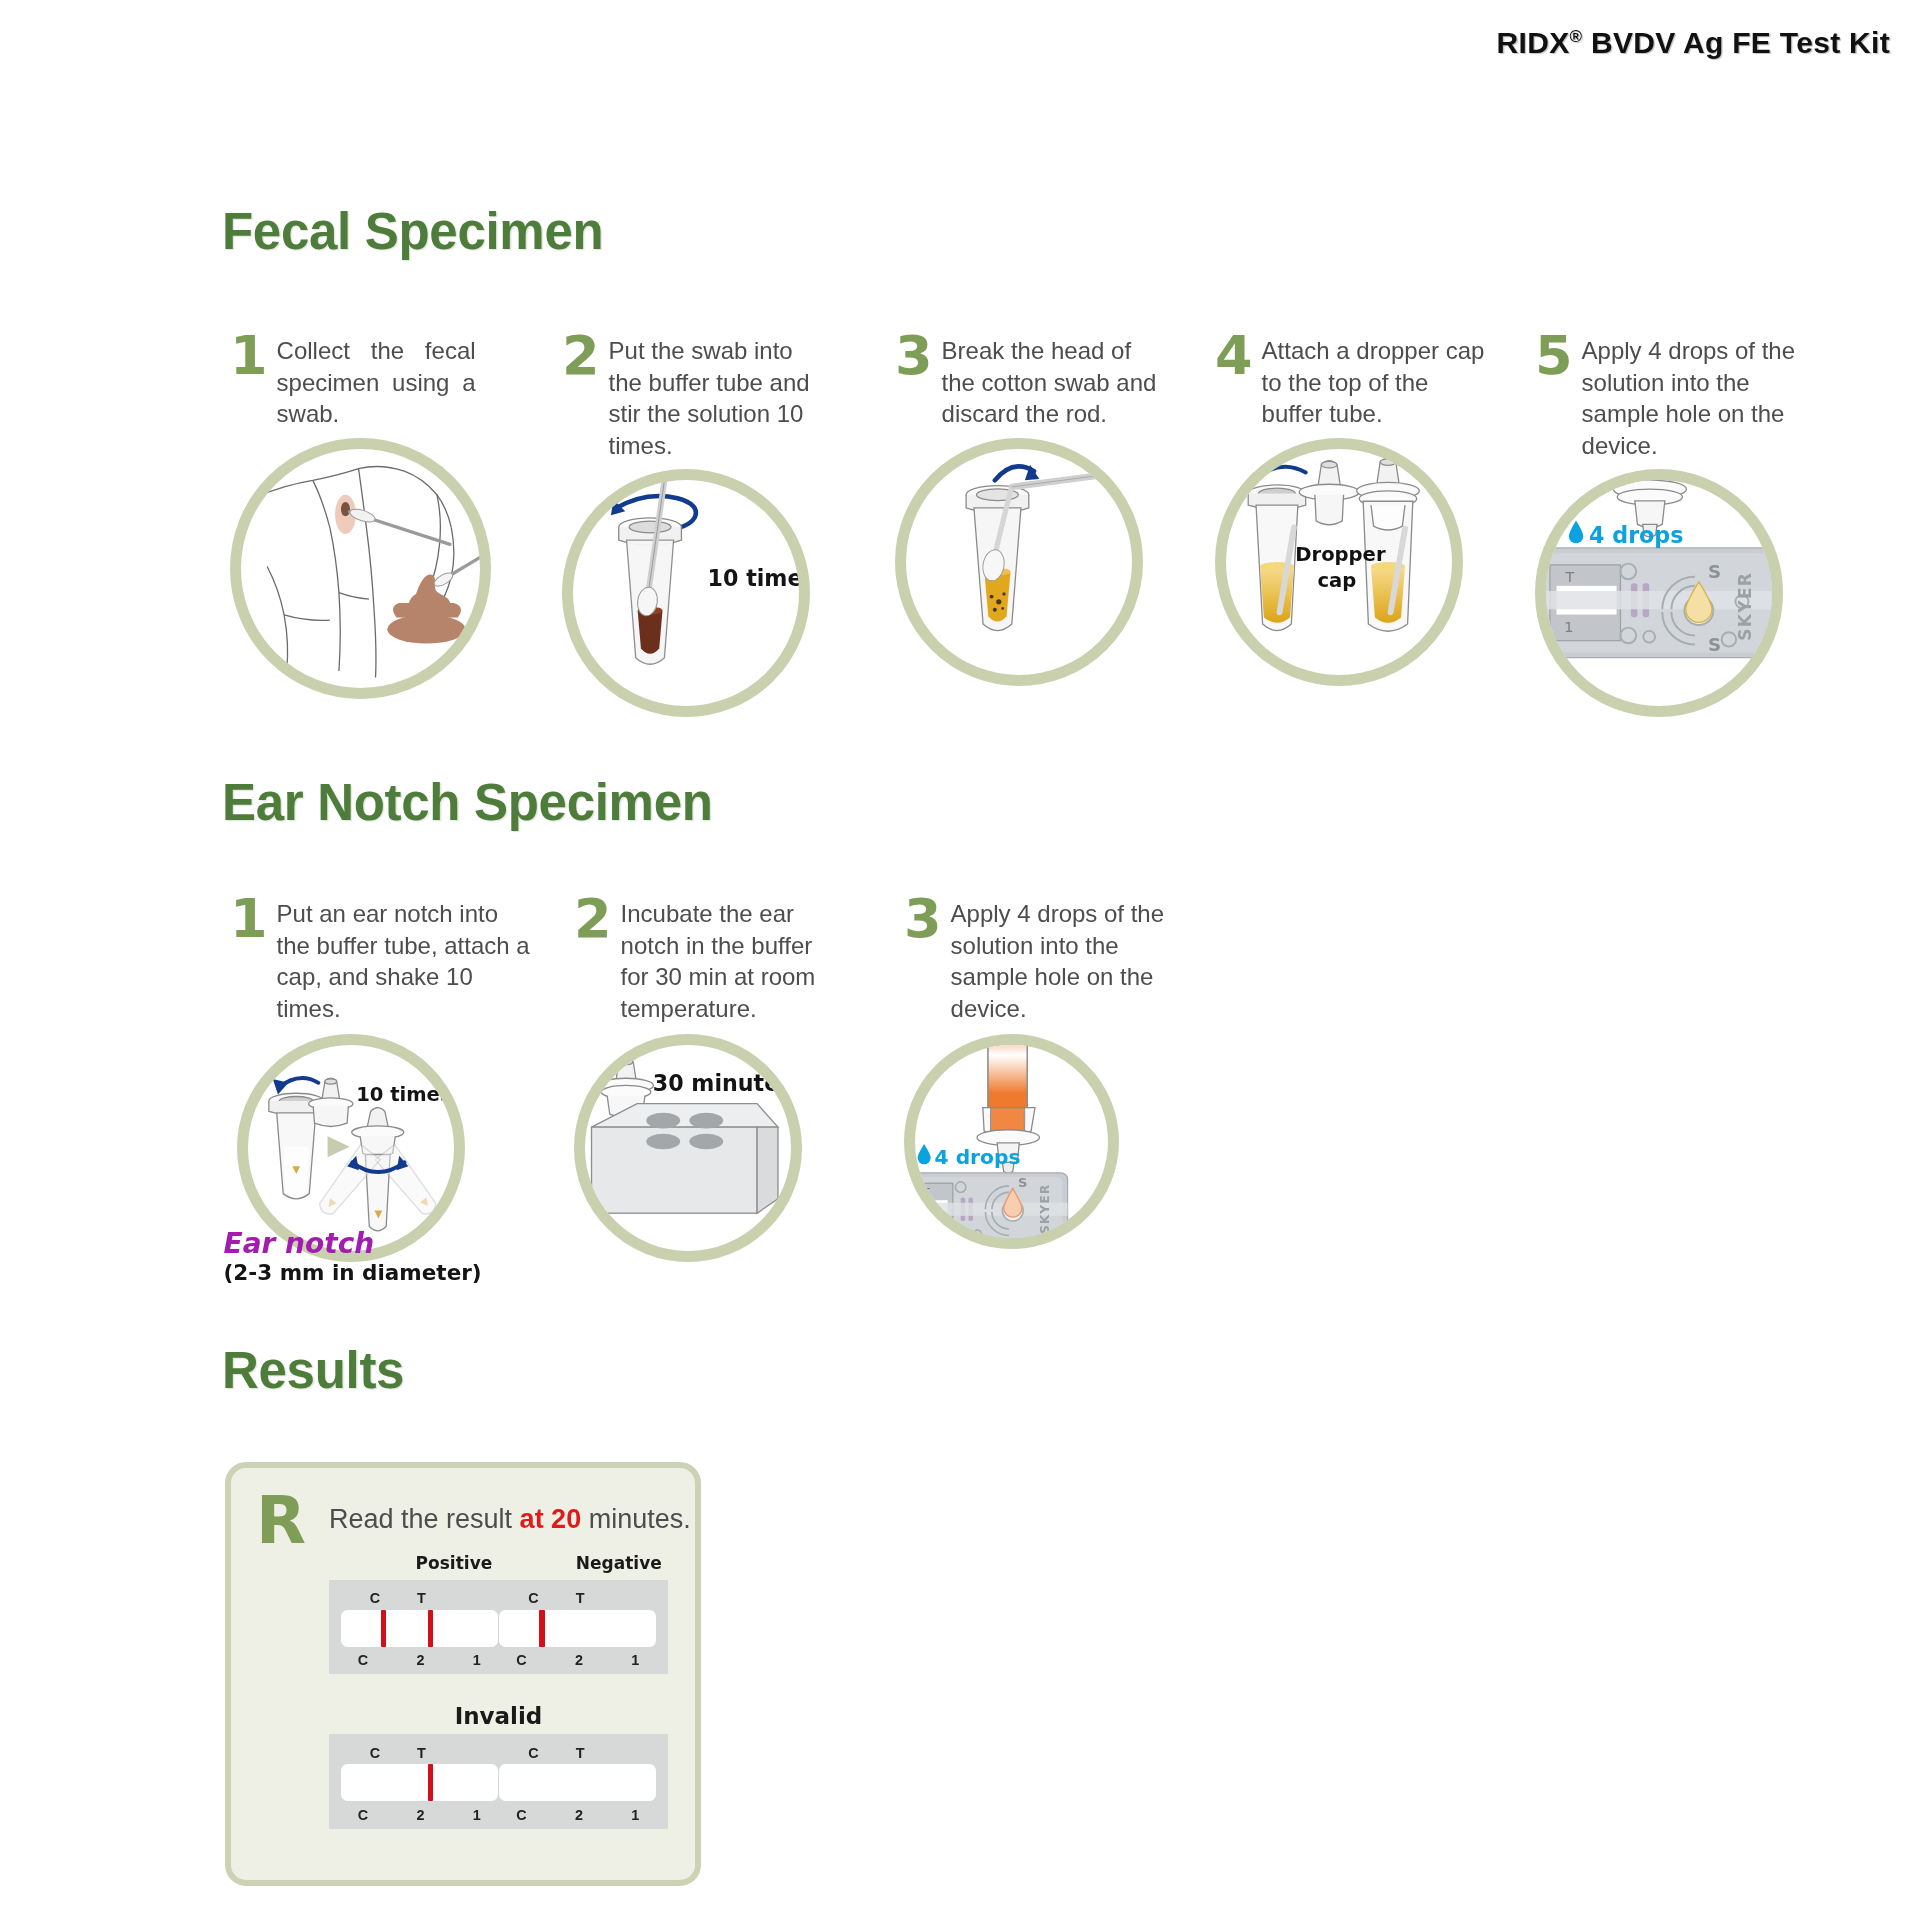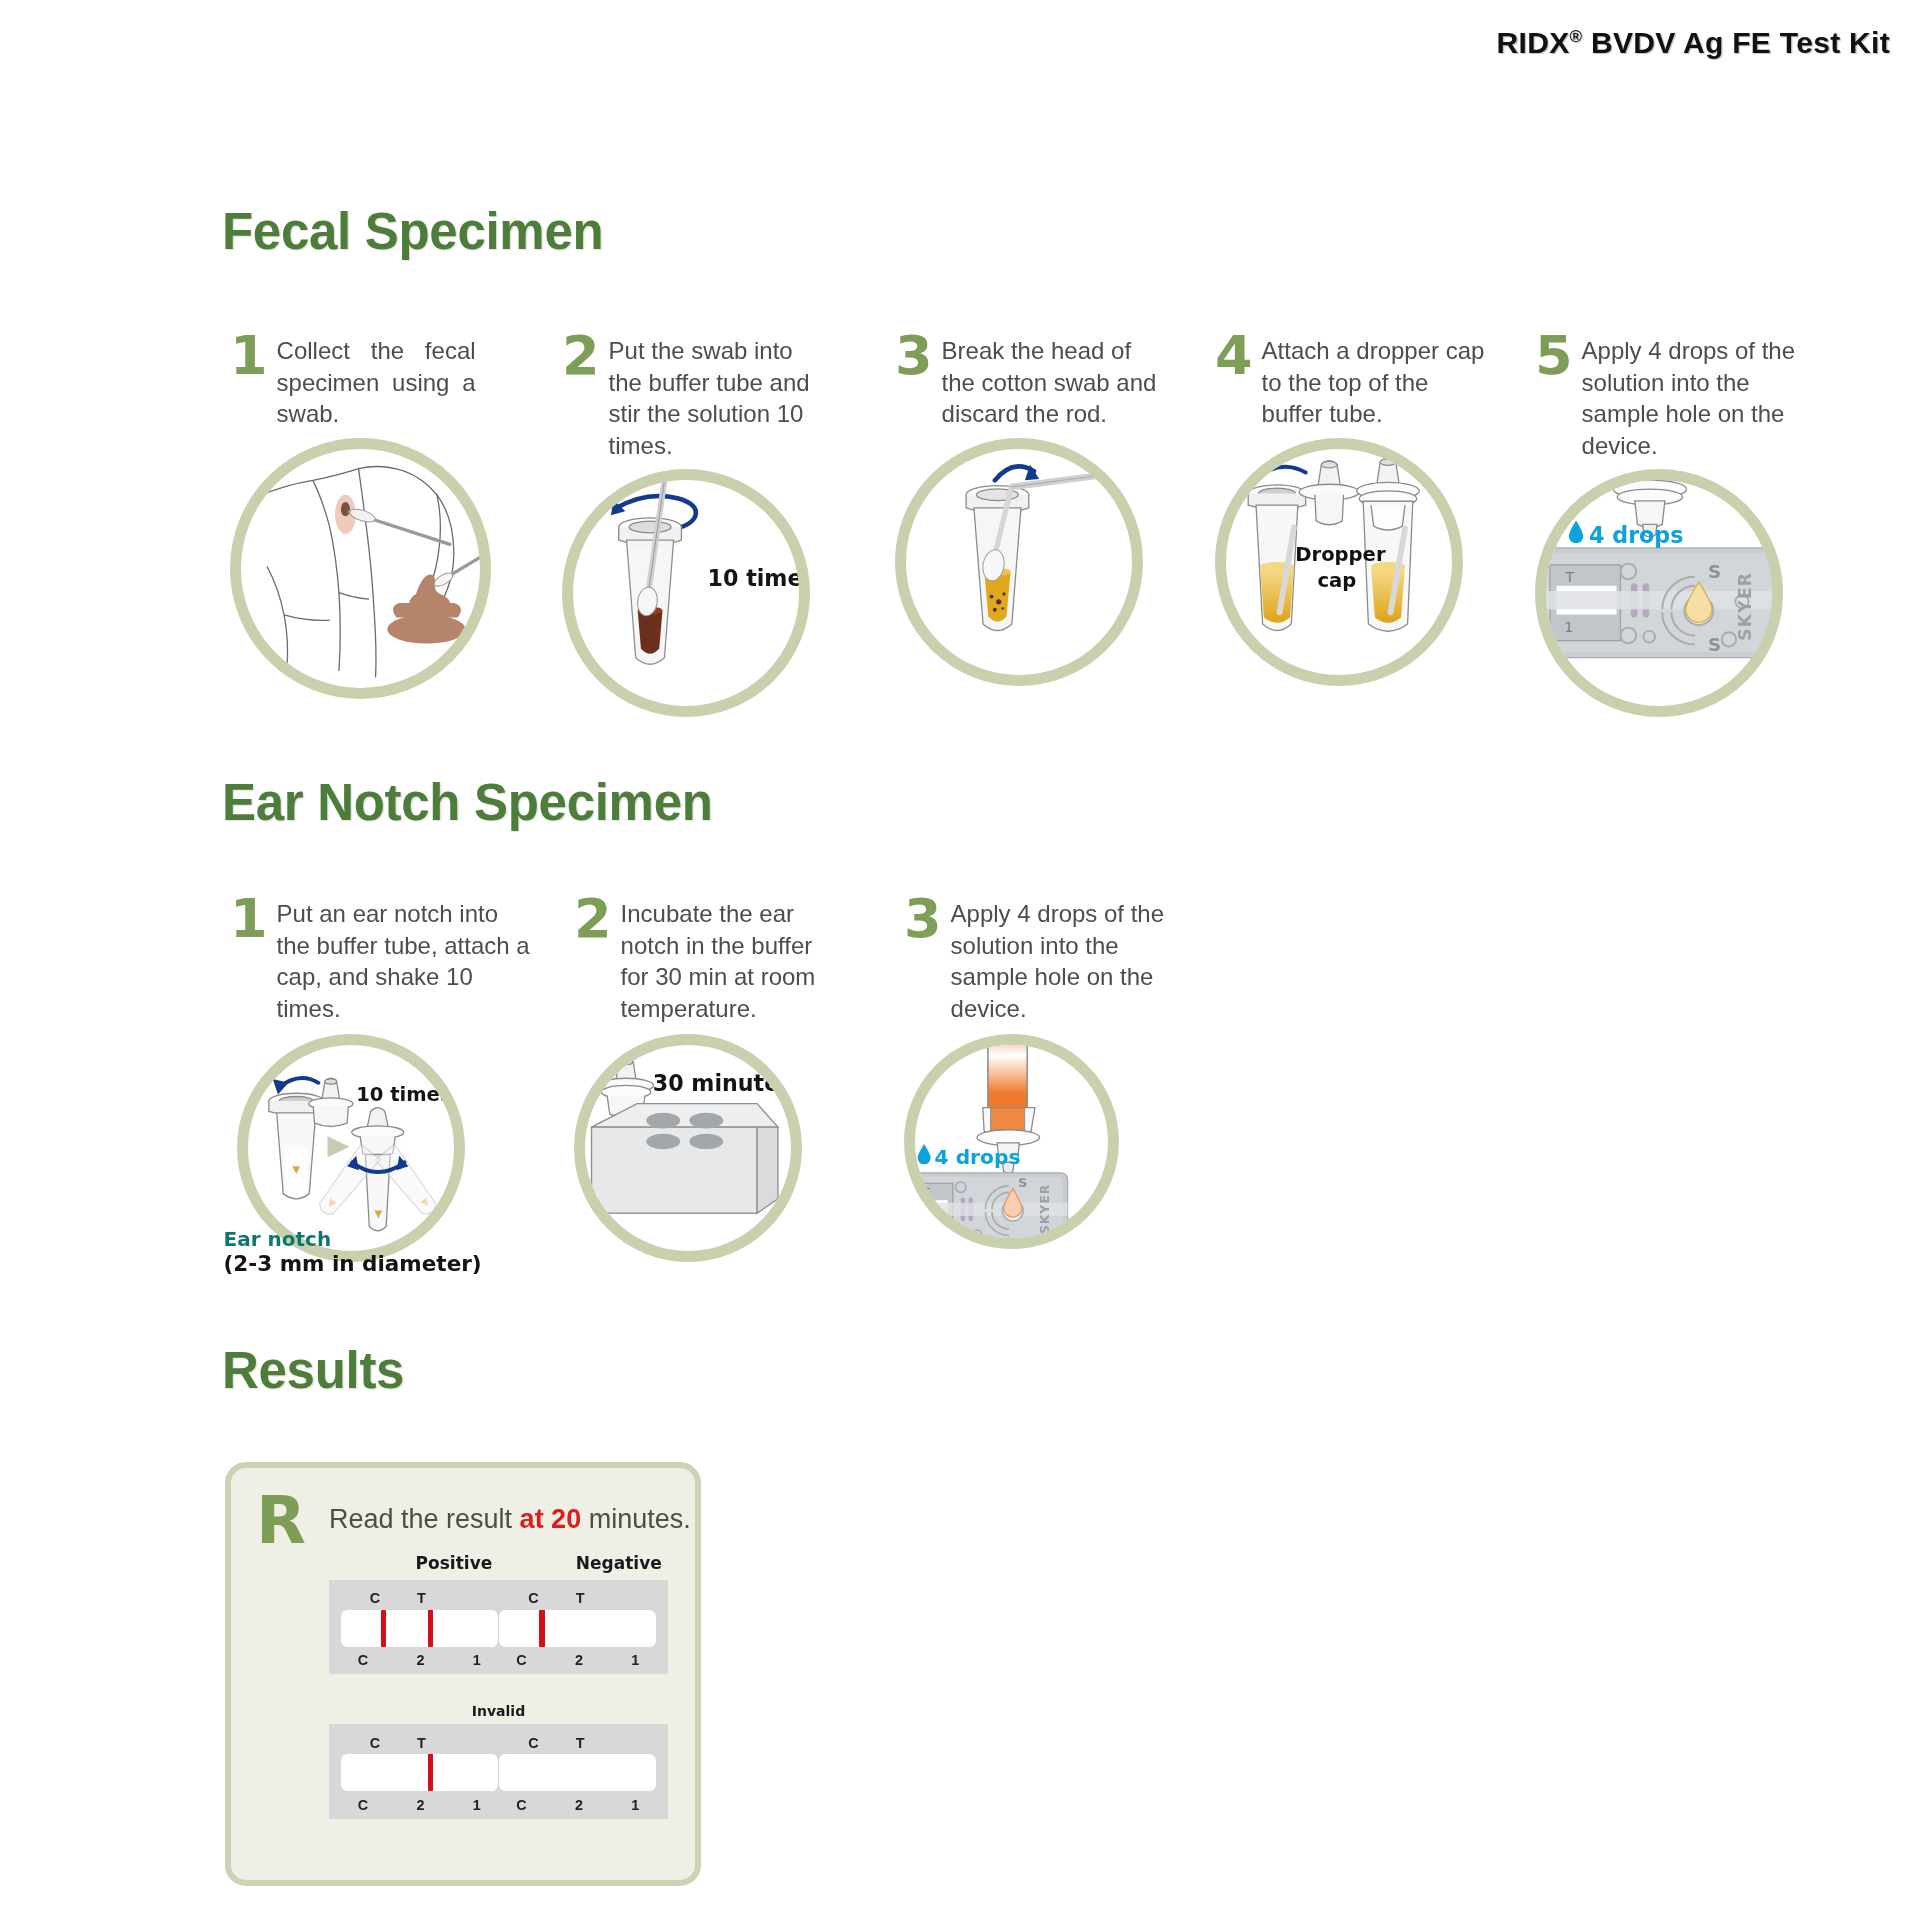--- a/index.html
+++ b/index.html
@@ -103,21 +103,21 @@
     background: #d40f18; border-radius: 0.7px;
   }
   .line.c { left: 40px; }
   .line.t { left: 87px; }
   .strip-num {
     display: flex; justify-content: space-between;
     font-size: 14.4px; color: #222; font-weight: bold;
     margin-top: 5.2px; padding: 0 17px;
   }
   .res-caption {
-    text-align: center; font-size: 14px; font-weight: bold;
+    text-align: center; font-size: 23px; font-weight: bold;
     color: #1a1a1a; margin-bottom: 5.2px;
     font-family: "DejaVu Sans", sans-serif;
   }
 </style>
 </head>
 <body>
 
 <div class="page">
 
   <div class="kit-title"><span>RIDX</span><sup>®</sup><span> BVDV Ag FE Test Kit</span></div>
@@ -399,21 +399,21 @@
           <g fill="none" stroke="#123a8f" stroke-width="6" stroke-linecap="round">
             <path d="M160 180 Q199 210 240 180"></path>
           </g>
           <polygon points="152,186 166,170 170,192" fill="#123a8f"></polygon>
           <polygon points="246,186 232,170 228,192" fill="#123a8f"></polygon>
           <text x="166" y="86" font-family="DejaVu Sans, sans-serif" font-size="30" font-weight="bold" fill="#141414">10 times</text>
         </svg>
       </div>
     </div>
     <div style="position:absolute; left:-6.5px; top:333px;">
-      <div style="font-size:20px;font-weight:bold;color:#0f766e;font-family:'DejaVu Sans',sans-serif;">Ear notch</div>
+      <div style="font-size:28px;font-weight:bold;color:#a21caf;font-family:'DejaVu Sans',sans-serif;font-style:italic;">Ear notch</div>
       <div style="font-size:21.5px;font-weight:bold;color:#141414;font-family:'DejaVu Sans',sans-serif;">(2-3 mm in diameter)</div>
     </div>
   </div>
 
   <div class="step" style="left:574px; top:894px; width:261px;">
     <div class="step-head">
       <span class="step-num">2</span>
       <span class="step-text" style="width:228px">Incubate the ear notch in the buffer for 30 min at room temperature.</span>
     </div>
     <div class="circ" style="width:228px;height:228px;margin-top:9px;">

